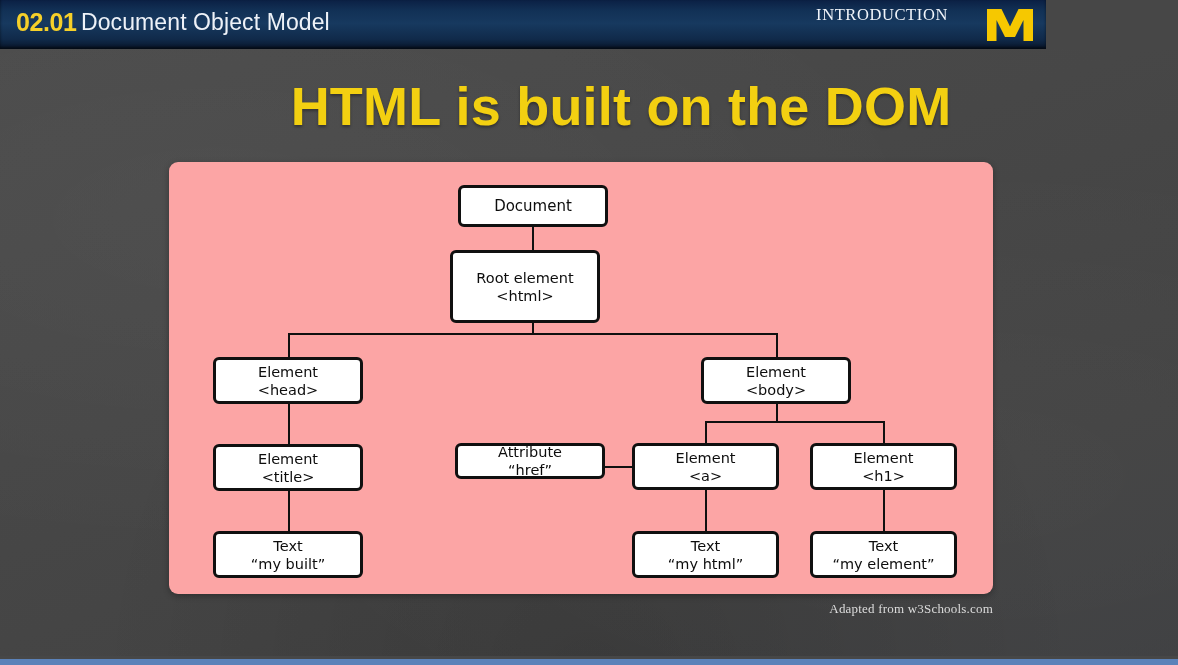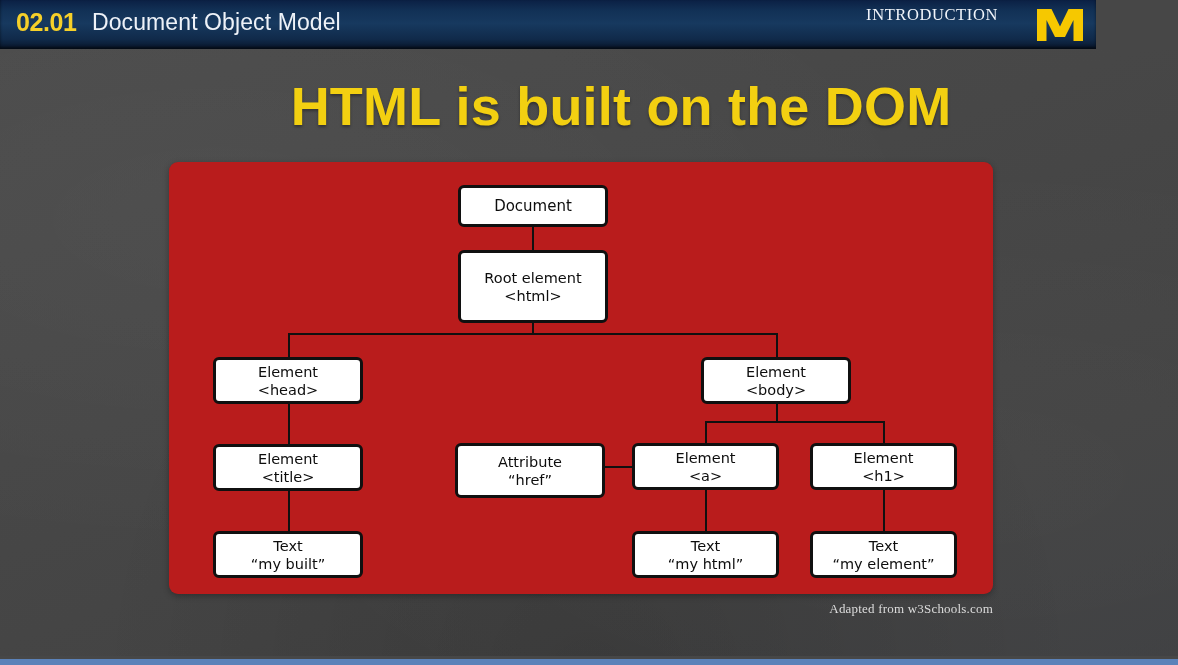--- a/index.html
+++ b/index.html
@@ -23,37 +23,38 @@
     background:
       radial-gradient(ellipse at 18% 28%, rgba(255,255,255,0.030), rgba(0,0,0,0) 55%),
       radial-gradient(ellipse at 82% 70%, rgba(255,255,255,0.022), rgba(0,0,0,0) 55%),
       radial-gradient(ellipse at 50% 105%, rgba(0,0,0,0.14), rgba(0,0,0,0) 60%),
       linear-gradient(160deg, #4b4b4b 0%, #474747 40%, #434343 75%, #3f4042 100%);
   }
   
   .header {
     position: absolute;
     left: 0; top: 0;
-    width: 1096px; height: 49px;
+    width: 1010px; height: 49px;
     background:
       linear-gradient(180deg, #0b2044 0%, #123156 22%, #17395f 48%, #102a4a 80%, #081529 100%);
     box-shadow: inset 0 -2px 3px rgba(0,0,0,0.55);
     overflow: hidden;
+    padding-left: 36px;
   }
   .header-num {
     position: absolute;
     left: 16px; top: 8px;
     font-size: 25px;
     font-weight: bold;
     color: #f6d029;
     letter-spacing: -0.4px;
   }
   .header-title {
     position: absolute;
-    left: 92px; top: 9px;
+    left: 81px; top: 9px;
     font-size: 23px;
     color: #eef2f8;
     font-weight: normal;
     letter-spacing: 0.1px;
   }
   .header-course {
     position: absolute;
     right: 84px; top: 5px;
     width: 160px;
     text-align: center;
@@ -86,21 +87,21 @@
     letter-spacing: 0.2px;
     text-shadow: 0 2px 3px rgba(0,0,0,0.35);
     padding-left: 32px;
   }
 
   
   .panel {
     position: absolute;
     left: 169px; top: 162px;
     width: 824px; height: 432px;
-    background: #b91c1c;
+    background: #fca5a5;
     border-radius: 9px;
     box-shadow: 0 2px 6px rgba(0,0,0,0.3);
   }
   .diagram {
     position: absolute;
     left: 0; top: 0;
     width: 824px; height: 432px;
   }
   
   .node {
@@ -210,41 +211,41 @@
       <div class="line hline" style="left:435px; top:304px; width:30px;"></div>
 
       <div class="line vline" style="left:536px; top:328px; height:41px;"></div>
 
       <div class="line vline" style="left:714px; top:328px; height:41px;"></div>
 
       <div class="node single" style="left:289px; top:23px; width:150px; height:42px;">
         <span class="l1">Document</span>
       </div>
 
-      <div class="node" style="left:289px; top:88px; width:150px; height:73px;">
+      <div class="node" style="left:281px; top:88px; width:150px; height:73px;">
         <span class="l1">Root element</span>
         <span class="l2">&lt;html&gt;</span>
       </div>
 
       <div class="node" style="left:44px; top:195px; width:150px; height:47px;">
         <span class="l1">Element</span>
         <span class="l2">&lt;head&gt;</span>
       </div>
 
       <div class="node" style="left:532px; top:195px; width:150px; height:47px;">
         <span class="l1">Element</span>
         <span class="l2">&lt;body&gt;</span>
       </div>
 
       <div class="node" style="left:44px; top:282px; width:150px; height:47px;">
         <span class="l1">Element</span>
         <span class="l2">&lt;title&gt;</span>
       </div>
 
-      <div class="node" style="left:286px; top:281px; width:150px; height:55px;">
+      <div class="node" style="left:286px; top:281px; width:150px; height:36px;">
         <span class="l1">Attribute</span>
         <span class="l2">“href”</span>
       </div>
 
       <div class="node" style="left:463px; top:281px; width:147px; height:47px;">
         <span class="l1">Element</span>
         <span class="l2">&lt;a&gt;</span>
       </div>
 
       <div class="node" style="left:641px; top:281px; width:147px; height:47px;">

